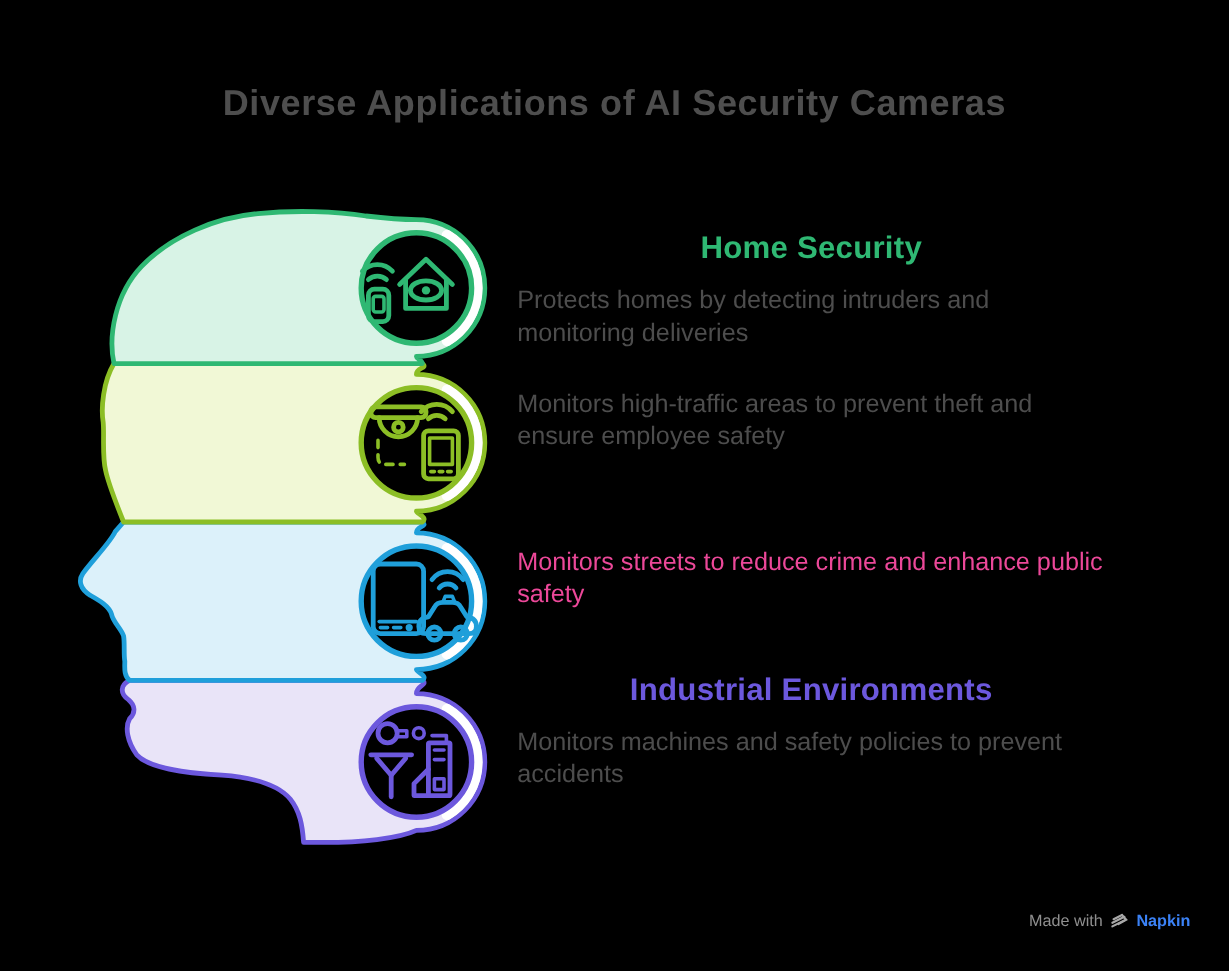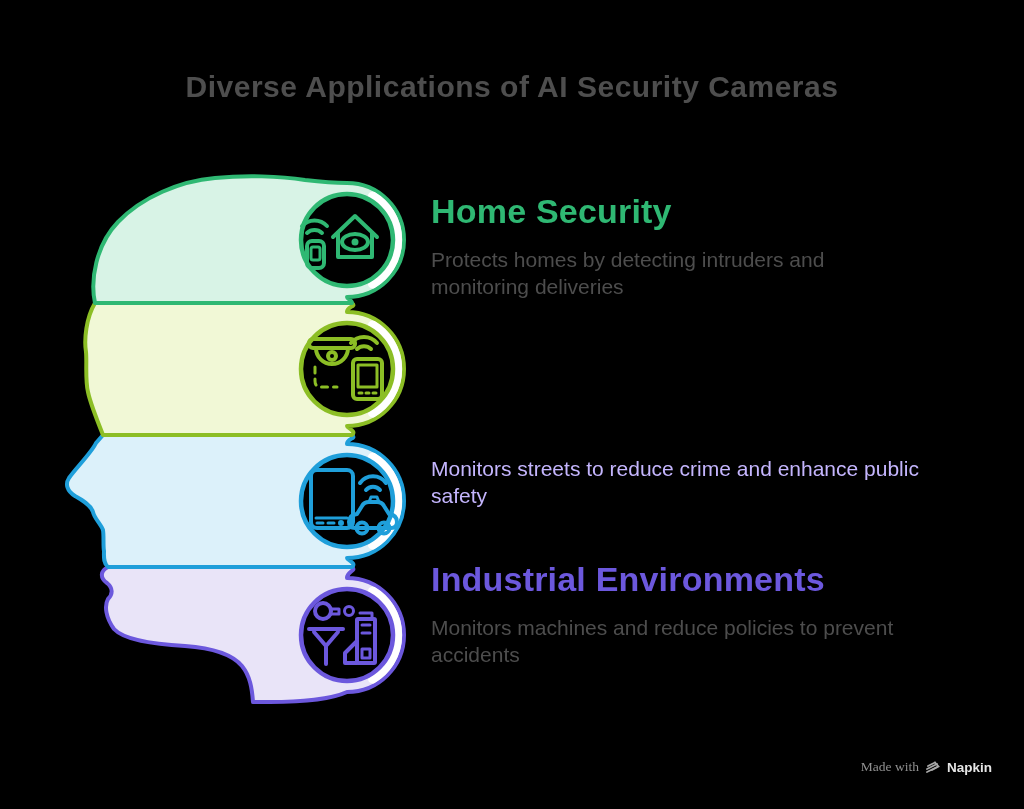--- a/index.html
+++ b/index.html
@@ -11,36 +11,36 @@
   }
   .canvas{position:absolute;inset:0;width:1024px;height:809px;}
   .page-title{
     position:absolute;top:70px;left:0;width:1024px;
     text-align:center;font-size:30px;font-weight:700;
     letter-spacing:.5px;margin:0;
   }
   #head-art{position:absolute;left:0;top:0;}
   .section{position:absolute;left:431px;width:490px;}
   .section h2{
-    margin:0 0 15px 0;font-size:34px;font-weight:700;
-    line-height:1.15;letter-spacing:.2px;
+    margin:0 0 15px 0;font-size:26px;font-weight:700;
+    line-height:1.15;letter-spacing:.2px;text-align:center;
   }
   .section p{
     margin:0;font-size:21px;line-height:27px;font-weight:400;
   }
   .sec-1{top:192px;}
   .sec-2{top:323px;}
   .sec-3{top:455px;}
   .sec-4{top:560px;}
   .watermark{
     position:absolute;right:32px;top:755px;height:24px;
     display:flex;align-items:center;gap:6px;
     font-size:13.5px;
   }
-  .watermark .prefix{font-weight:400;font-family:Liberation Serif, serif;}
+  .watermark .prefix{font-weight:400;}
   .watermark .brand{font-weight:700;}
   .icon-stroke{fill:none;stroke-width:4;stroke-linecap:round;stroke-linejoin:round;}
   .icon-thin{stroke-width:3;}
   .band{stroke-width:4;stroke-linejoin:round;}
 </style>
 </head>
 <body>
 
 <div class="canvas">
 
@@ -138,37 +138,38 @@
       </g>
     </g>
   </svg>
 
   <div class="section sec-1">
     <h2 style="color: rgb(47, 184, 115);">Home Security</h2>
     <p style="color: rgb(77, 77, 77);">Protects homes by detecting intruders and monitoring deliveries</p>
   </div>
 
   <div class="section sec-2">
+    <p style="color: rgb(77, 77, 77);">Monitors high-traffic areas to prevent theft and ensure employee safety</p>
   </div>
 
   <div class="section sec-3">
-    <p style="color: #c4b5fd;">Monitors streets to reduce crime and enhance public safety</p>
+    <p style="color: #ec4899;">Monitors streets to reduce crime and enhance public safety</p>
   </div>
 
   <div class="section sec-4">
     <h2 style="color: rgb(108, 88, 221);">Industrial Environments</h2>
-    <p style="color: rgb(77, 77, 77);">Monitors machines and reduce policies to prevent accidents</p>
+    <p style="color: rgb(77, 77, 77);">Monitors machines and safety policies to prevent accidents</p>
   </div>
 
   <div class="watermark">
     <span class="prefix" style="color: rgb(143, 143, 143);">Made with</span>
     <svg width="16" height="16" viewBox="0 0 16 16">
       <g fill="none" stroke-width="1.8" stroke-linecap="round" style="stroke: rgb(168, 168, 168);">
         <path d="M 2 13 L 12 8"></path>
         <path d="M 2 10 L 12 5"></path>
         <path d="M 3 7 L 10 3.5"></path>
         <path d="M 10 3.5 L 13.5 7.5 L 7 11"></path>
       </g>
     </svg>
-    <span class="brand" style="color: #e5e5e5;">Napkin</span>
+    <span class="brand" style="color: #3b82f6;">Napkin</span>
   </div>
 
 </div>
 
 </body></html>

